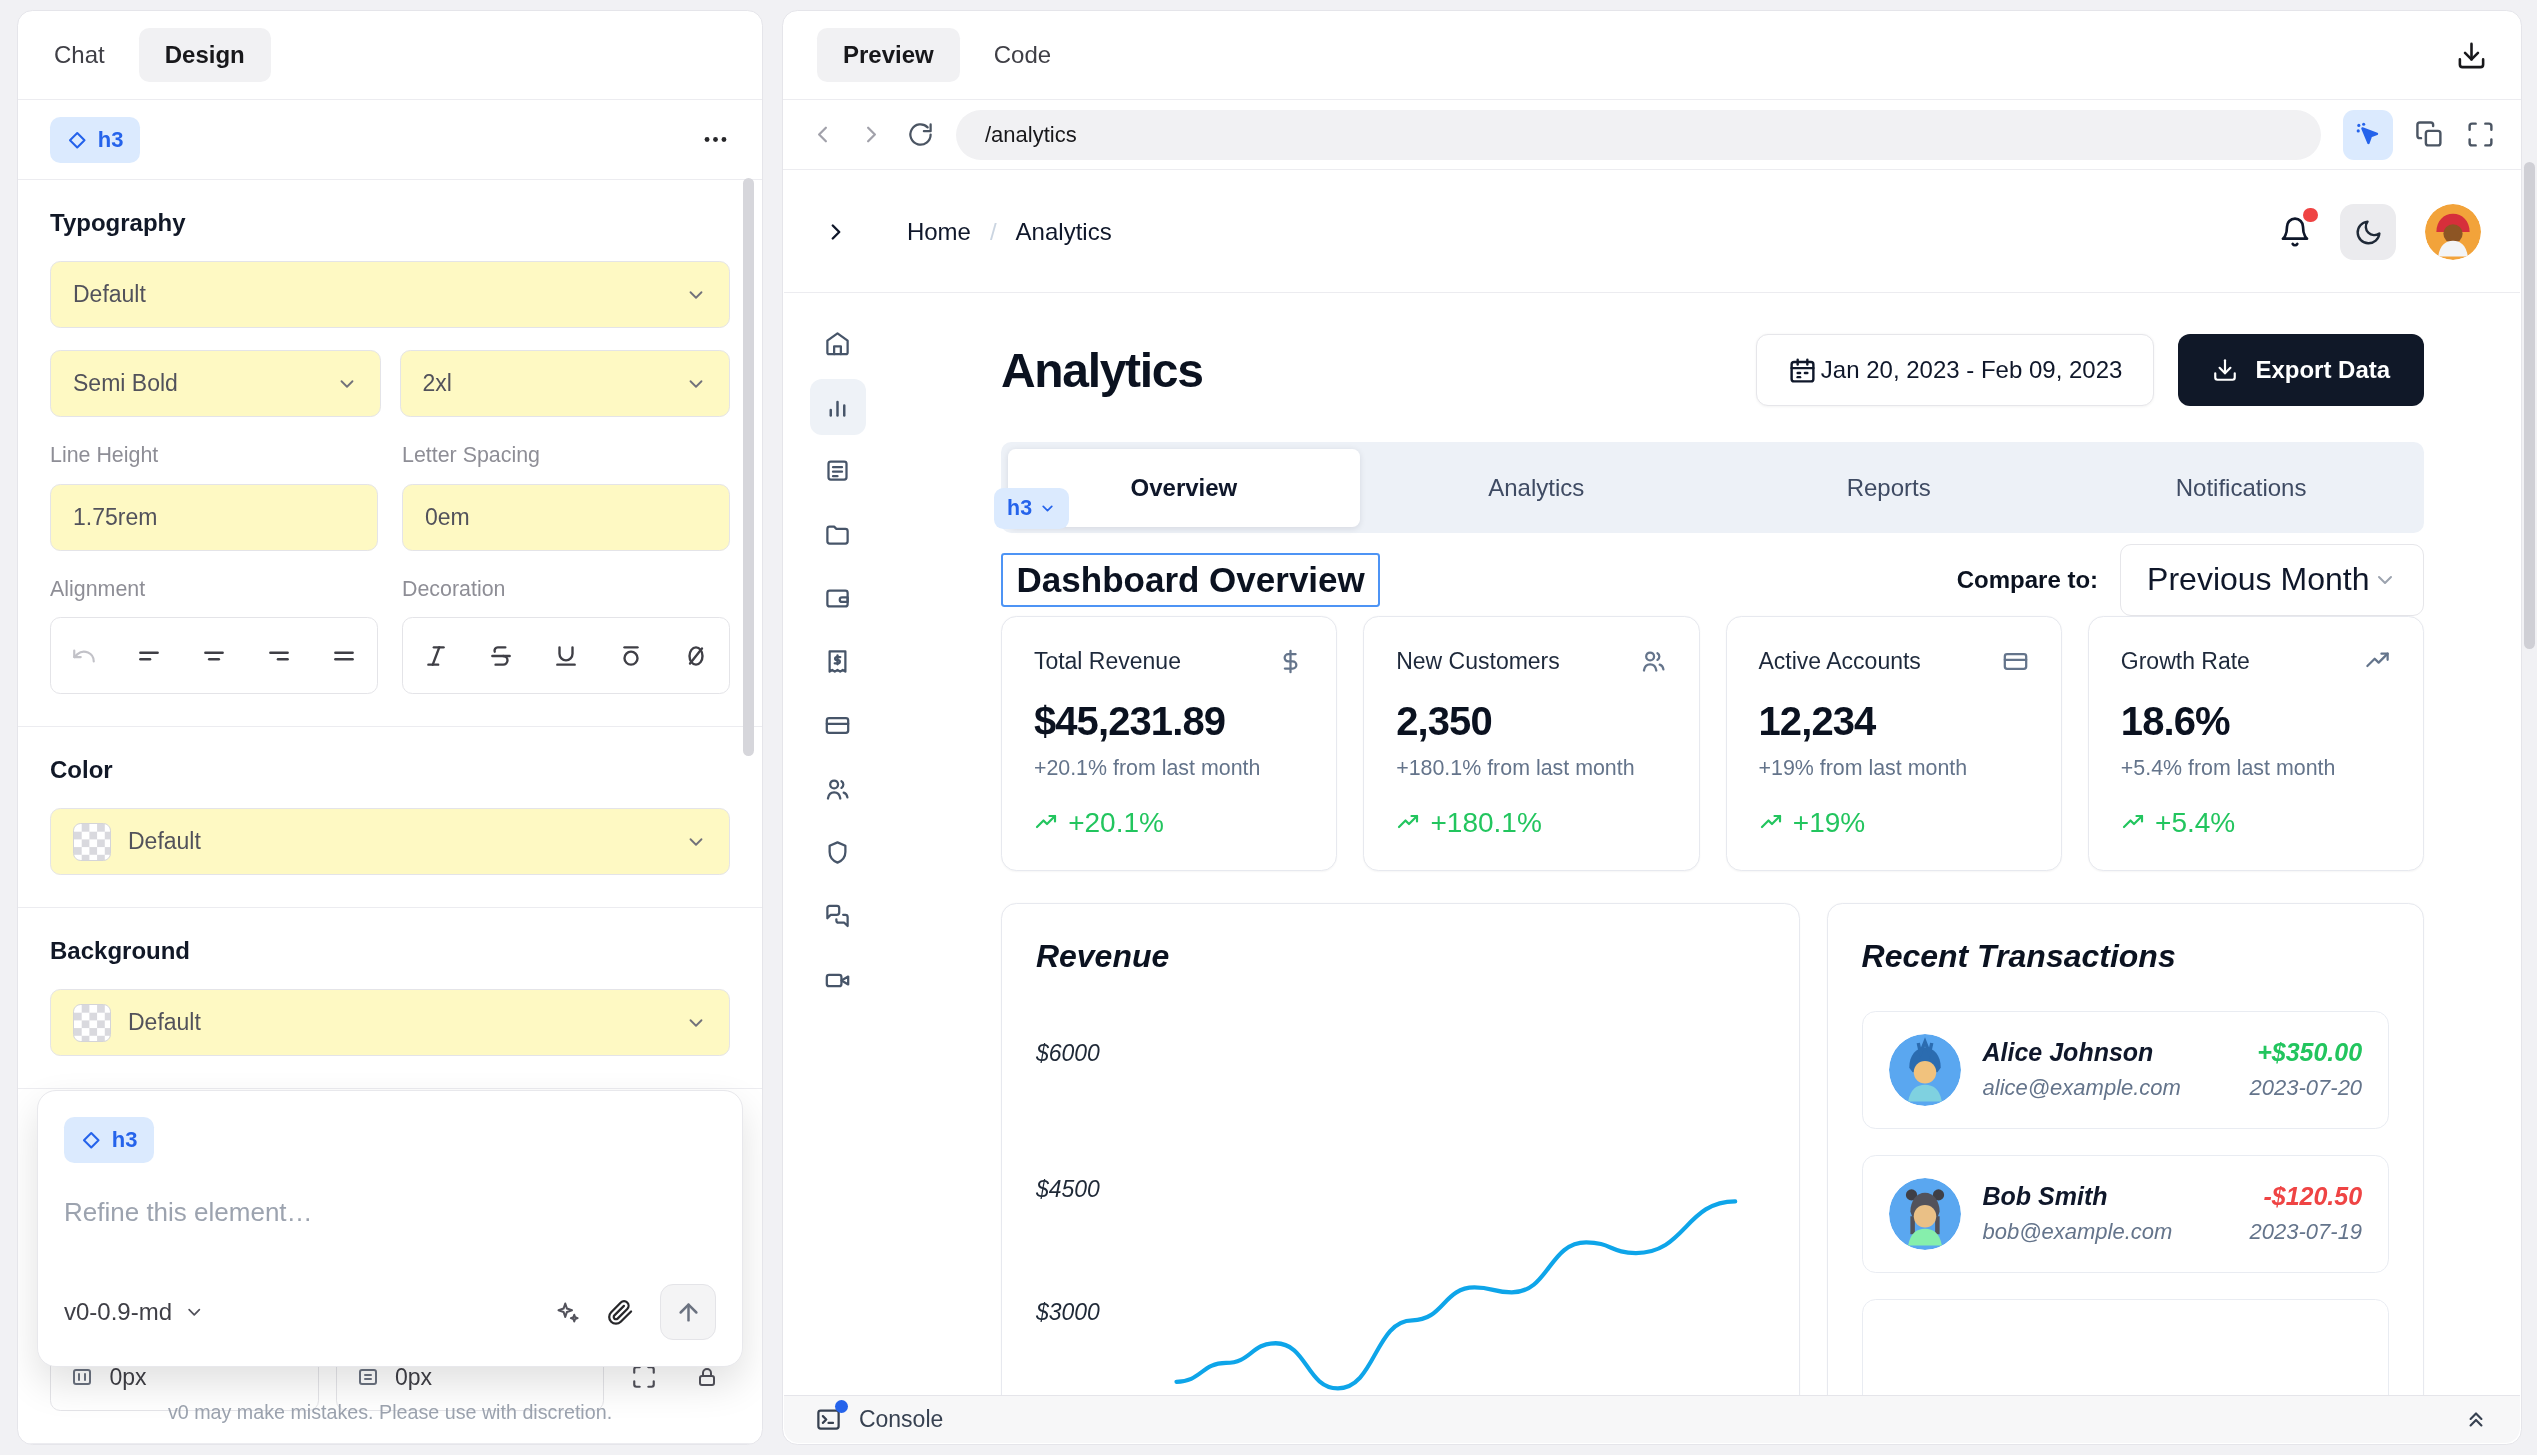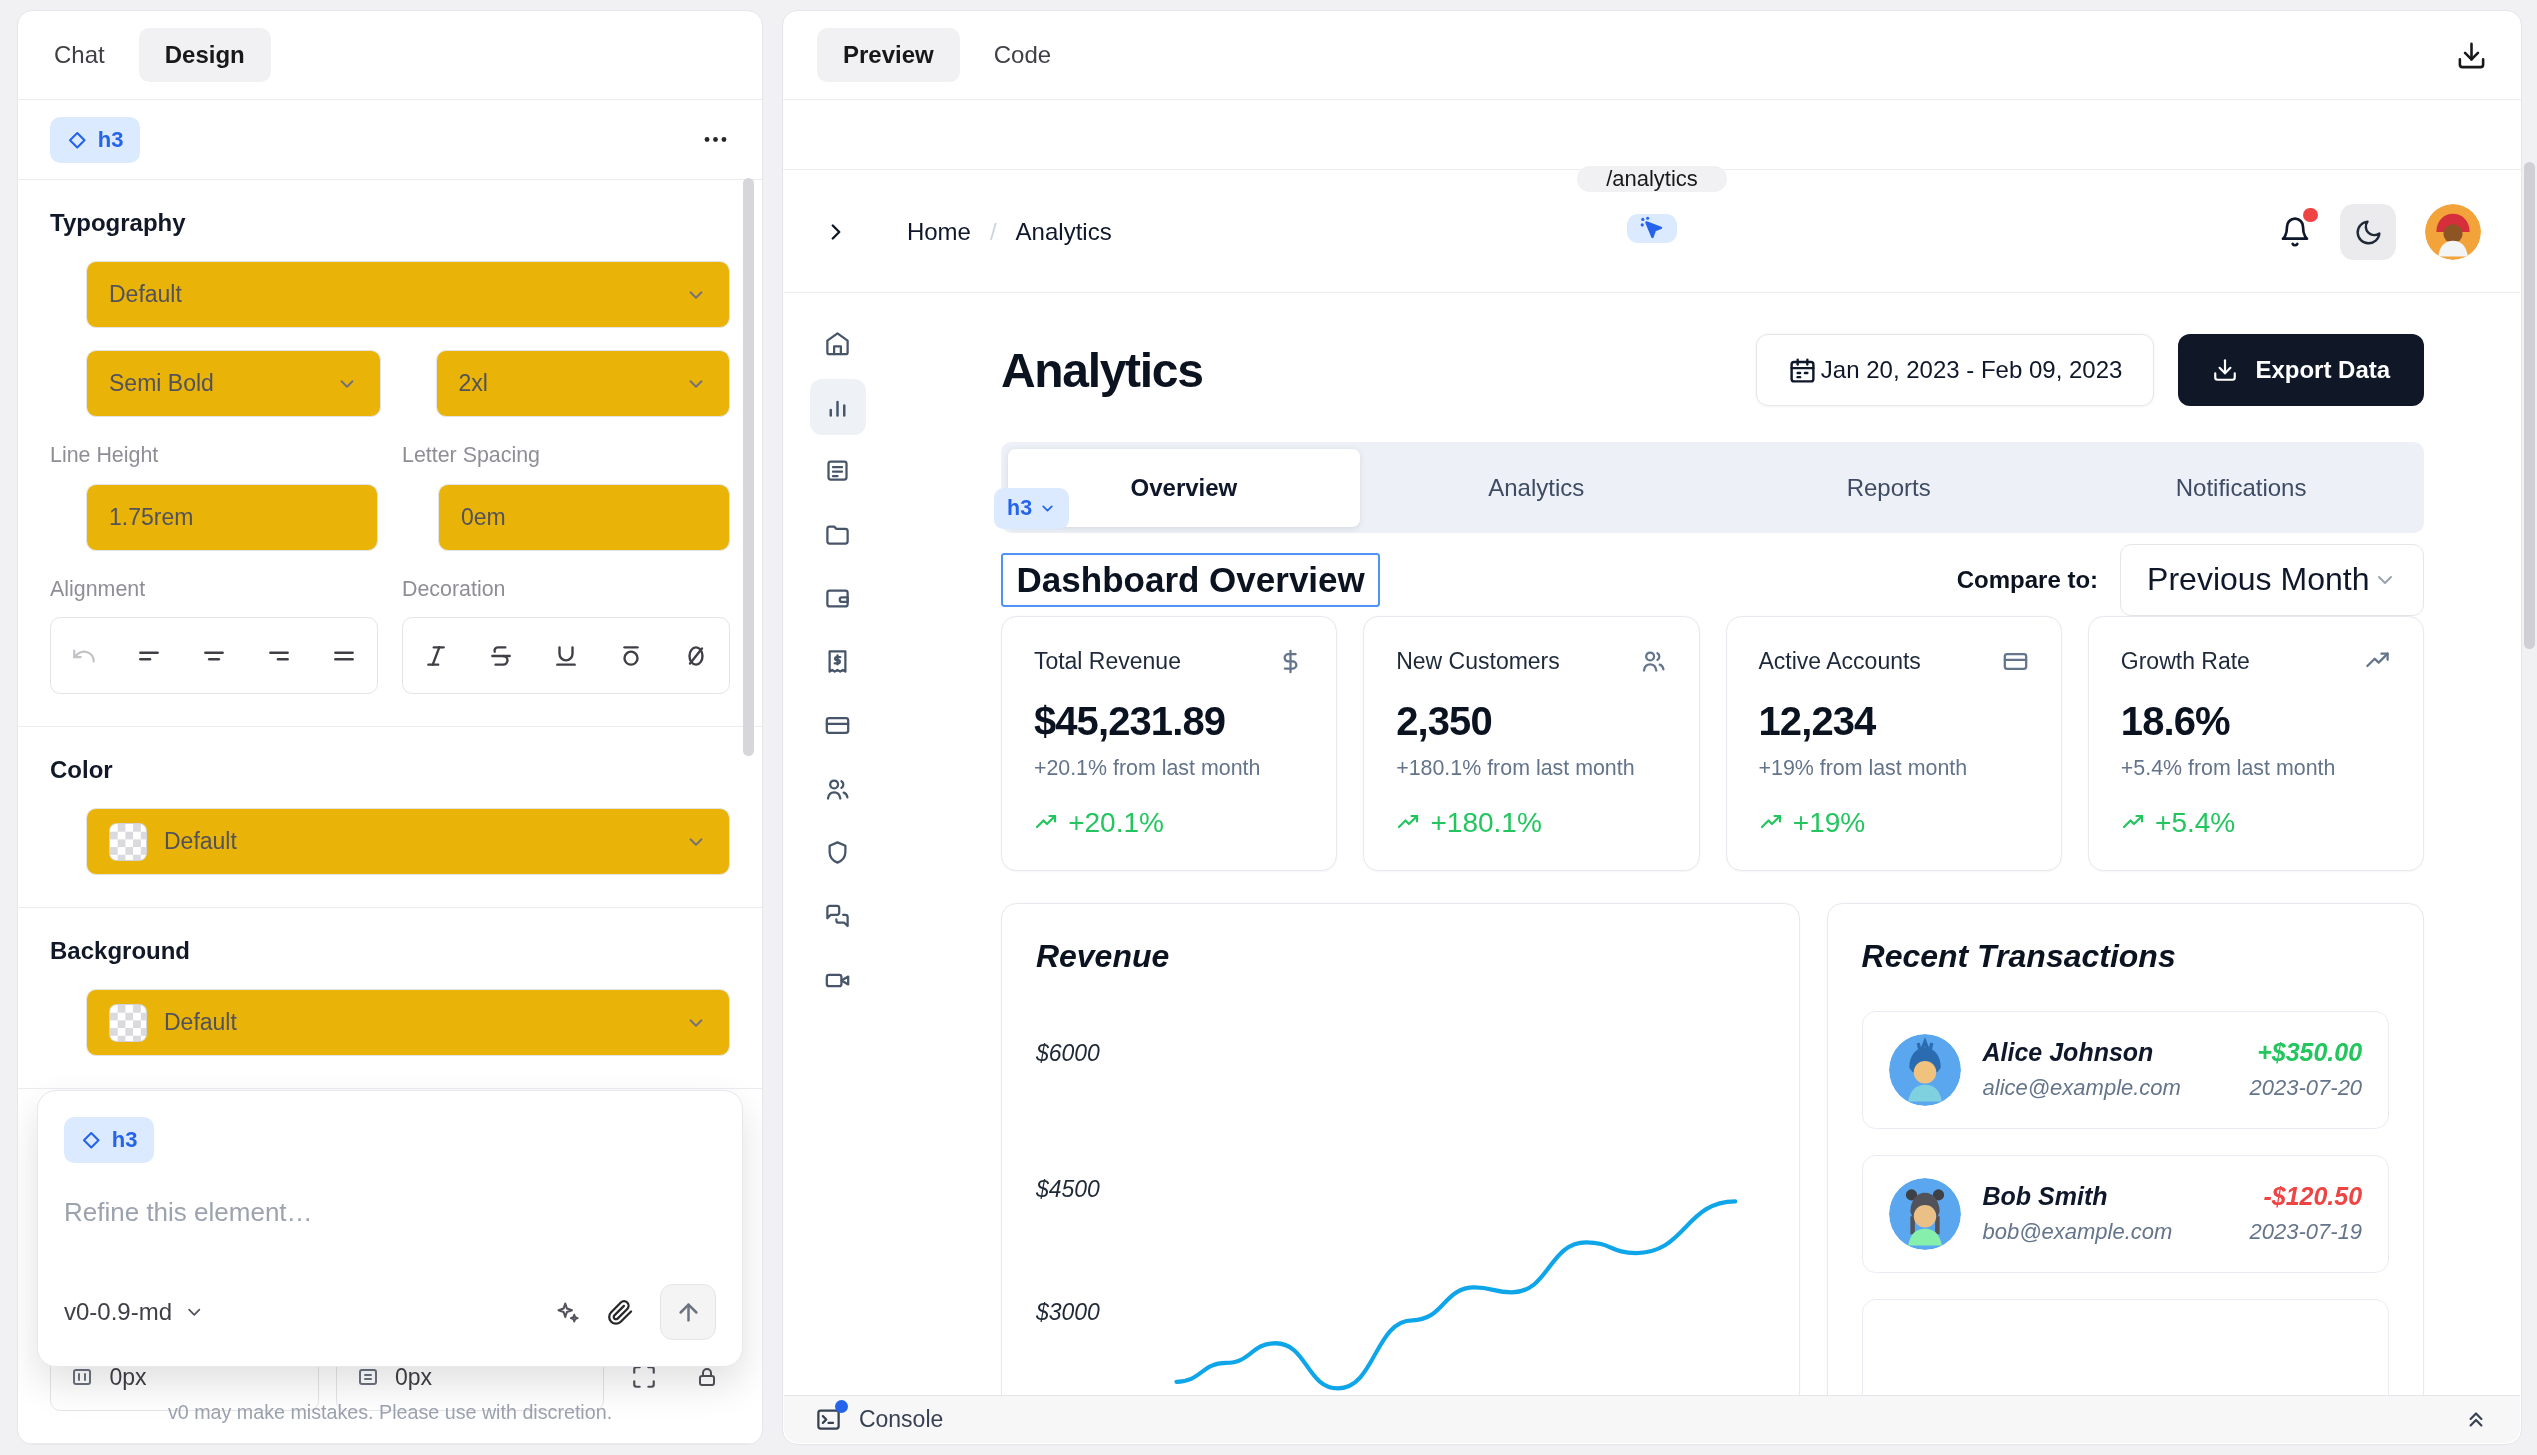--- a/index.html
+++ b/index.html
@@ -15,21 +15,21 @@
   
   .left-panel { left:17px; width:746px; height:1435px; overflow:hidden; }
   .lp-header { height:89px; display:flex; align-items:center; gap:34px; padding:0 36px; border-bottom:0.9px solid #ececf0; }
   .tab-plain { font-size:24px; color:#3f3f46; }
   .tab-pill { background:#f1f1f3; border-radius:10.3px; padding:13px 26px; font-size:24px; font-weight:700; color:#18181b; }
   .element-row { height:80px; display:flex; align-items:center; justify-content:space-between; padding:0 32px; border-bottom:0.9px solid #ececf0; }
   .chip { display:inline-flex; align-items:center; gap:10.3px; background:#dbeafe; color:#2563eb; font-size:22px; font-weight:700; border-radius:10.3px; padding:10.3px 17px; }
   .section { padding:29px 32px 32px; border-bottom:0.9px solid #ececf0; }
   .section:last-of-type { border-bottom:none; }
   .sec-label { font-size:24px; font-weight:700; color:#111827; margin-bottom:24px; }
-  .select, .input { height:67px; border:1.7px solid #e4e4e8; border-radius:10.3px; display:flex; align-items:center; padding:0 22px; font-size:23px; color:#52525b; background:#eab308;margin-left:36px; }
+  .select, .input { height:67px; border:1.7px solid #e4e4e8; border-radius:10.3px; display:flex; align-items:center; padding:0 22px; font-size:23px; color:#52525b; background:#fef9c3; }
   .select { justify-content:space-between; }
   .row2 { display:flex; gap:19px; margin-top:22px; }
   .row2 > div { flex:1; }
   .sub-label { font-size:21.4px; color:#8e8e96; margin:26px 0 15.4px; }
   .grid2 { display:flex; gap:24px; }
   .grid2 > div { flex:1; }
   .icon-group { height:77px; border:1.7px solid #e4e4e8; border-radius:10.3px; display:flex; align-items:center; justify-content:space-around; color:#3f3f46; }
   .icon-muted { color:#c2c2c8; }
   .swatch { width:38px; height:38px; border-radius:7.7px; border:0.9px solid #d4d4d8; margin-right:17px;
     background:repeating-conic-gradient(#d9d9de 0 25%, #ffffff 0 50%); background-size:15.4px 15.4px; }
@@ -44,21 +44,21 @@
   .composer-bottom { margin-top:56px; display:flex; align-items:center; gap:26px; }
   .model-select { display:flex; align-items:center; gap:12px; font-size:24px; color:#3f3f46; }
   .composer-icons { margin-left:auto; display:flex; align-items:center; gap:26px; color:#27272a; }
   .send-btn { width:56px; height:56px; background:#f4f4f5; border:1.7px solid #e4e4e8; border-radius:13px; display:flex; align-items:center; justify-content:center; color:#6b7280; }
   .disclaimer { position:absolute; bottom:20.5px; left:0; right:0; text-align:center; font-size:19.7px; color:#9ca3af; }
   .lp-scrollbar { position:absolute; right:7.7px; top:167px; width:11px; height:578px; background:#d6d6db; border-radius:6px; }
 
   
   .right-panel { left:782px; width:1740px; height:1435px; }
   .rp-header { height:89px; display:flex; align-items:center; gap:34px; padding:0 34px; border-bottom:0.9px solid #ececf0; }
-  .rp-toolbar { height:70px; display:flex; align-items:center; gap:22px; padding:0 26px; border-bottom:0.9px solid #ececf0;flex-direction:column; }
+  .rp-toolbar { height:70px; display:flex; align-items:center; gap:22px; padding:0 26px; border-bottom:0.9px solid #ececf0; }
   .nav-ico { color:#a1a1aa; }
   .tool-ico { color:#4b5563; }
   .url-pill { flex:1; height:50px; background:#f1f1f3; border-radius:854px; display:flex; align-items:center; padding:0 29px; font-size:22px; color:#18181b; }
   .cursor-btn { width:50px; height:50px; border-radius:11px; background:#dbeafe; color:#2563eb; display:flex; align-items:center; justify-content:center; }
   .rp-content { position:absolute; top:161px; bottom:0.9px; left:0.9px; right:0.9px; overflow:hidden; border-radius:0 0 14.5px 14.5px; }
   .crumb-bar { height:121px; display:flex; align-items:center; padding:0 39px; border-bottom:0.9px solid #ececf0; }
   .crumbs { display:flex; align-items:center; gap:19px; margin-left:58px; font-size:24px; color:#0f172a; font-weight:500; }
   .crumb-sep { color:#cbd5e1; font-weight:400; }
   .crumb-right { margin-left:auto; display:flex; align-items:center; gap:29px; }
   .bell-wrap { position:relative; color:#0f172a; }

